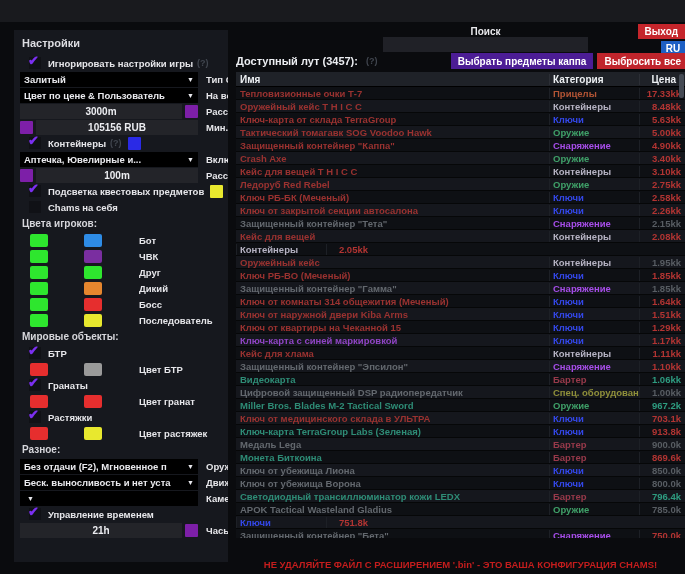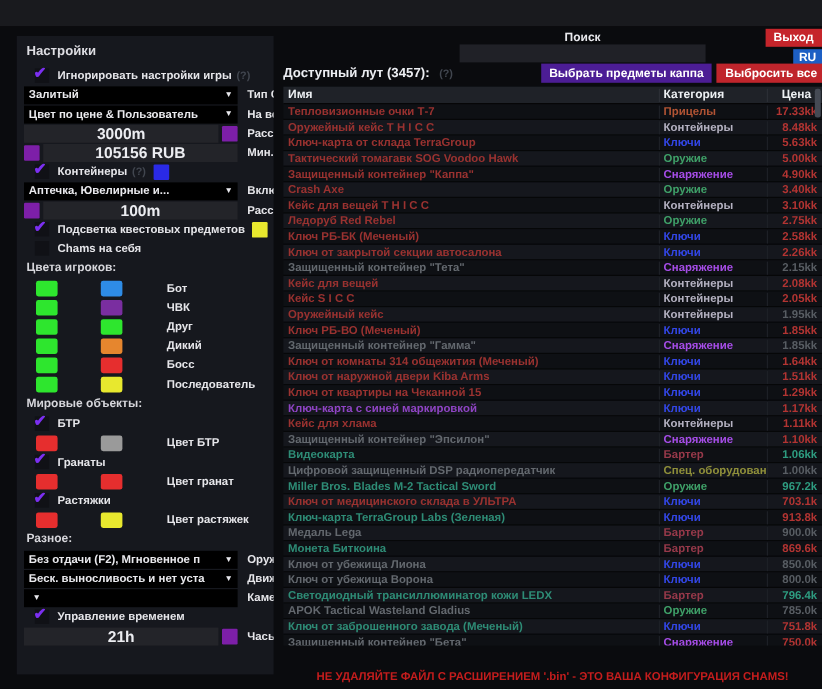--- a/index.html
+++ b/index.html
@@ -16,21 +16,21 @@
   .ssection{font-size:10px;font-weight:700;color:#d6d6db;margin:4px 0 3px 2px;height:12px}
   .cb{width:12px;height:12px;background:#101116;flex:none;position:relative;margin:0 7px 0 9px}
   .cb.on::after{content:"✔";position:absolute;left:-1px;top:-4px;font-size:13px;font-weight:900;color:#7b2ff0}
   .clabel{font-size:9.5px;font-weight:700;white-space:nowrap}
   .hint{font-size:9px;font-weight:700;color:#41464f;margin-left:4px}
   .ctl{display:flex;align-items:center;width:178px;flex:none;gap:3px}
   .drop{flex:1;height:15px;background:#000000;display:flex;align-items:center;
         padding:0 4px;box-sizing:border-box;min-width:0}
   .dval{flex:1;font-size:9.5px;font-weight:700;color:#eaeaee;white-space:nowrap;overflow:hidden}
   .arr{font-size:7px;color:#e9e9ee;margin-left:3px}
-  .inp{flex:1;height:15px;background:#232429;color:#ecedf1;font-size:13px;font-weight:700;
+  .inp{flex:1;height:15px;background:#232429;color:#ecedf1;font-size:10px;font-weight:700;
        display:flex;align-items:center;justify-content:center}
   .sw{width:13px;height:13px;flex:none;border-radius:1px}
   .pair{padding-left:10px}
   .pair .sw{width:18px;height:13px;border-radius:2px}
   .rlabel{font-size:9.5px;font-weight:700;margin-left:8px;white-space:nowrap}
 
   
   .search-label{position:absolute;left:383px;width:205px;top:4px;text-align:center;
                 font-size:10px;font-weight:700;color:#e8e8ec}
   .search-input{position:absolute;left:383px;width:205px;top:15px;height:15px;background:#202127}
@@ -315,21 +315,20 @@
           <span class="cname" style="color: rgb(99, 104, 110);">Защищенный контейнер "Тета"</span>
           <span class="ccat" style="color: rgb(166, 77, 232);">Снаряжение</span>
           <span class="cprice" style="color: rgb(88, 93, 99);">2.15kk</span>
         </div>
         <div class="trow even">
           <span class="cname" style="color: rgb(154, 50, 48);">Кейс для вещей</span>
           <span class="ccat" style="color: rgb(181, 178, 194);">Контейнеры</span>
           <span class="cprice" style="color: rgb(178, 52, 50);">2.08kk</span>
         </div>
         <div class="trow odd">
-          <span class="cname" style="color: rgb(154, 50, 48);">Кейс S I C C</span>
           <span class="ccat" style="color: rgb(181, 178, 194);">Контейнеры</span>
           <span class="cprice" style="color: rgb(178, 52, 50);">2.05kk</span>
         </div>
         <div class="trow even">
           <span class="cname" style="color: rgb(154, 50, 48);">Оружейный кейс</span>
           <span class="ccat" style="color: rgb(181, 178, 194);">Контейнеры</span>
           <span class="cprice" style="color: rgb(88, 93, 99);">1.95kk</span>
         </div>
         <div class="trow odd">
           <span class="cname" style="color: rgb(154, 50, 48);">Ключ РБ-ВО (Меченый)</span>
@@ -420,21 +419,20 @@
           <span class="cname" style="color: rgb(46, 140, 118);">Светодиодный трансиллюминатор кожи LEDX</span>
           <span class="ccat" style="color: rgb(151, 57, 74);">Бартер</span>
           <span class="cprice" style="color: rgb(46, 156, 128);">796.4k</span>
         </div>
         <div class="trow odd">
           <span class="cname" style="color: rgb(99, 104, 110);">APOK Tactical Wasteland Gladius</span>
           <span class="ccat" style="color: rgb(63, 160, 104);">Оружие</span>
           <span class="cprice" style="color: rgb(88, 93, 99);">785.0k</span>
         </div>
         <div class="trow even">
-          <span class="cname" style="color: rgb(46, 140, 118);">Ключ от заброшенного завода (Меченый)</span>
           <span class="ccat" style="color: rgb(51, 71, 232);">Ключи</span>
           <span class="cprice" style="color: rgb(178, 52, 50);">751.8k</span>
         </div>
         <div class="trow odd">
           <span class="cname" style="color: rgb(99, 104, 110);">Защищенный контейнер "Бета"</span>
           <span class="ccat" style="color: rgb(166, 77, 232);">Снаряжение</span>
           <span class="cprice" style="color: rgb(178, 52, 50);">750.0k</span>
         </div>
         <div class="trow even">
           <span class="cname" style="color: rgb(99, 104, 110);">Ключ от переговорной TerraGroup</span>

